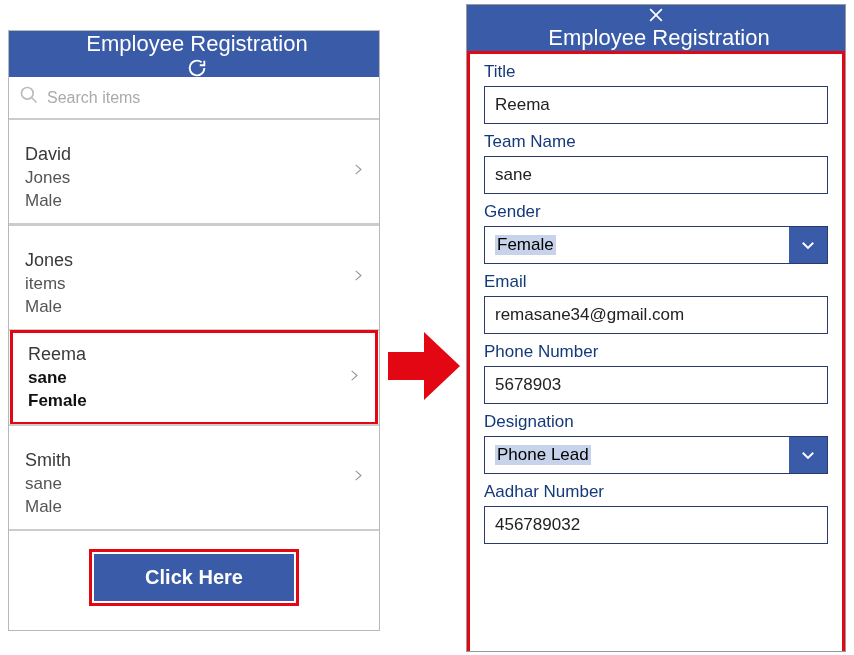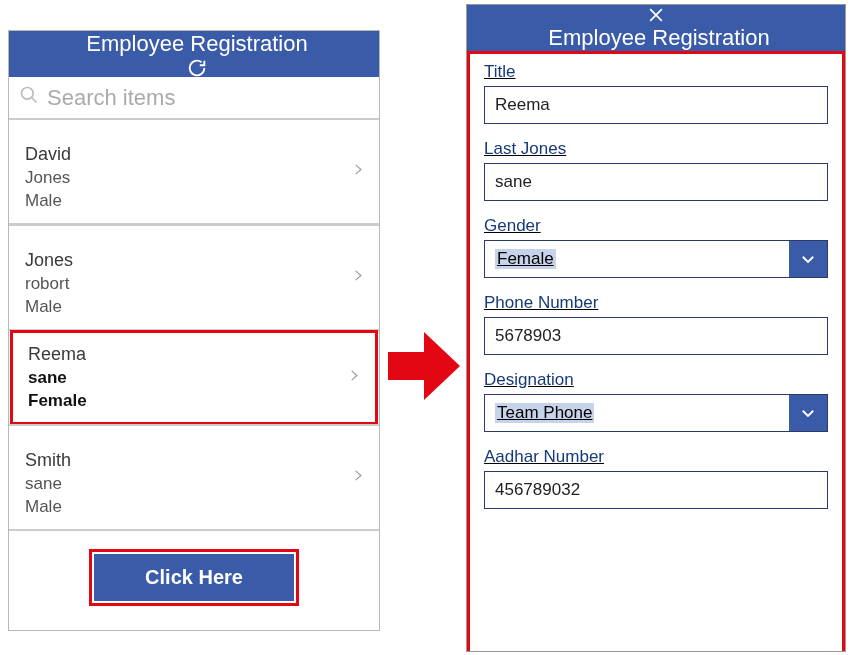--- a/index.html
+++ b/index.html
@@ -41,21 +41,21 @@
   .header-icon svg { stroke: #fff; fill: none; stroke-width: 2; }
   .search-bar {
     display: flex; align-items: center;
     height: 42px;
     padding: 0 10px;
     border-bottom: 1px solid #ccc;
     color: #999;
   }
   .search-bar svg { stroke:#bbb; fill:none; stroke-width:2;}
   .search-input {
-    flex:1; border:none; outline:none; font-size:22px; color:#555; padding:0 8px; background:transparent;
+    flex:1; border:none; outline:none; font-size:16px; color:#555; padding:0 8px; background:transparent;
   }
   .search-input::placeholder{color:#aaa;}
   .list-item {
     border-top: 2px solid #ccc;
     border-bottom: 2px solid #ccc;
     padding: 22px 40px 10px 16px;
     position: relative;
     cursor: pointer;
     margin-top:-1px;
   }
@@ -74,21 +74,21 @@
   }
   .click-btn-wrap{
     border:3px solid #e30613; padding:2px;
   }
   .click-btn {
     background:#3a5ba8; color:#fff; font-weight:600; font-size:20px;
     padding:12px 51px; border:none; cursor:pointer;
   }
   
   .form-scroll { position:absolute; top:46px; left:0; right:0; bottom:0; border:3px solid #e30613; border-bottom:none; padding:8px 14px 0 14px; overflow:hidden;}
-  .form-group { margin-bottom:15px;text-decoration:underline;}
+  .form-group { margin-bottom:8px;}
   .form-label { color:#153a7a; font-size:17px; margin-bottom:4px;}
   .form-input {
     width:100%; height:38px; border:1.5px solid #2a3a6a; padding:0 10px; font-size:17px; color:#222; background:#fff;
   }
   .select-wrap{
     width:100%; height:38px; border:1.5px solid #2a3a6a; display:flex; align-items:stretch;
   }
   .select-value{
     flex:1; display:flex; align-items:center; padding:0 10px; font-size:17px;
   }
@@ -146,21 +146,21 @@
       <div class="list-item">
         <div class="row-first">David</div>
         <div class="row-last">Jones</div>
         <div class="row-gender">Male</div>
         <span class="chev"><svg width="14" height="20" viewBox="0 0 24 24">
             <path d="M8 4l9 8-9 8"></path>
           </svg></span>
       </div>
       <div class="list-item">
         <div class="row-first">Jones</div>
-        <div class="row-last">robort</div>
+        <div class="row-last">items</div>
         <div class="row-gender">Male</div>
         <span class="chev"><svg width="14" height="20" viewBox="0 0 24 24">
             <path d="M8 4l9 8-9 8"></path>
           </svg></span>
       </div>
       <div class="list-item highlighted">
         <div class="row-first">Reema</div>
         <div class="row-last">sane</div>
         <div class="row-gender">Female</div>
         <span class="chev"><svg width="14" height="20" viewBox="0 0 24 24">
@@ -208,49 +208,53 @@
   </div>
 
   <div class="form-scroll">
 
     <div class="form-group">
       <div class="form-label">Title</div>
       <input class="form-input" value="Reema" style="">
     </div>
 
     <div class="form-group">
-      <div class="form-label">Last Jones</div>
+      <div class="form-label">Team Name</div>
       <input class="form-input" value="sane" style="">
     </div>
 
     <div class="form-group">
       <div class="form-label">Gender</div>
       <div class="select-wrap">
         <div class="select-value">
             <span>Female</span>
           </div>
         <div class="select-caret">
           <svg width="18" height="18" viewBox="0 0 24 24">
               <path d="M5 9l7 7 7-7"></path>
             </svg>
         </div>
       </div>
     </div>
 
+    <div class="form-group">
+      <div class="form-label">Email</div>
+      <input class="form-input" value="remasane34@gmail.com" style="">
+    </div>
 
     <div class="form-group">
       <div class="form-label">Phone Number</div>
       <input class="form-input" value="5678903" style="">
     </div>
 
     <div class="form-group">
       <div class="form-label">Designation</div>
       <div class="select-wrap">
         <div class="select-value">
-            <span>Team Phone</span>
+            <span>Phone Lead</span>
           </div>
         <div class="select-caret">
           <svg width="18" height="18" viewBox="0 0 24 24">
               <path d="M5 9l7 7 7-7"></path>
             </svg>
         </div>
       </div>
     </div>
 
     <div class="form-group">

